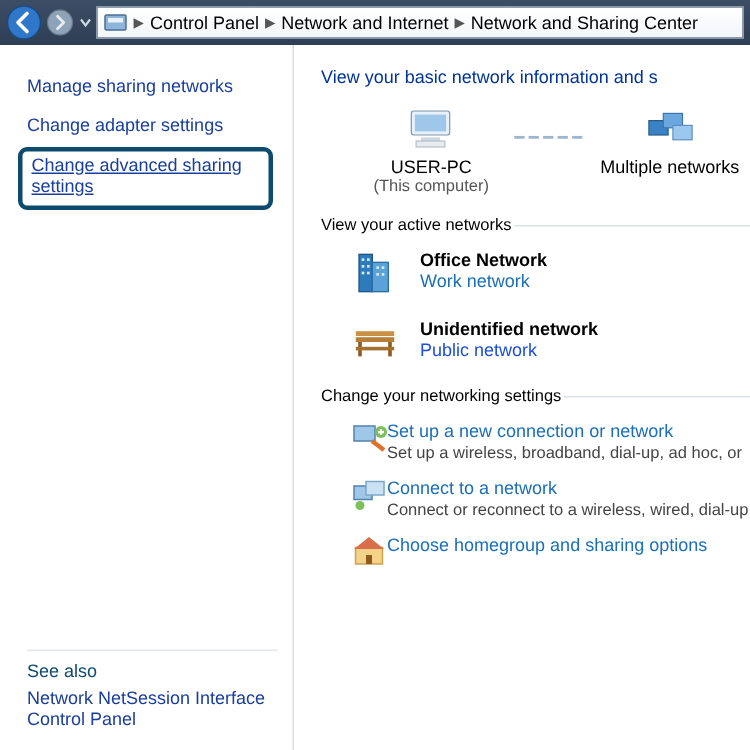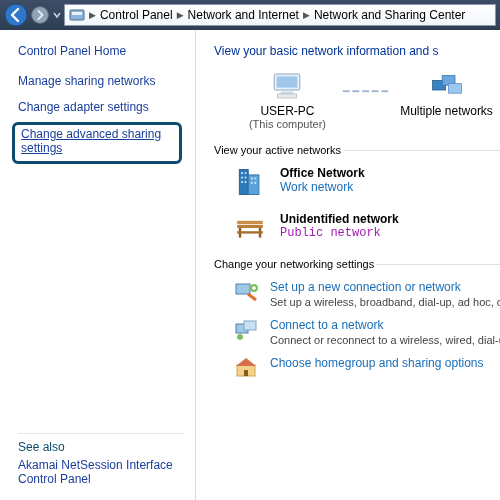--- a/index.html
+++ b/index.html
@@ -55,24 +55,24 @@
   .main { flex:1; padding:14px 0 0 18px; overflow:hidden;}
   .main h1 { font-size:12px; color:#003399; font-weight:normal; margin-bottom:12px; white-space:nowrap;}
   .diagram { display:flex; align-items:center; gap:0; margin:6px 0 0 20px;}
   .diagram .node { display:flex; flex-direction:column; align-items:center; width:110px;}
   .diagram .node .lbl { font-size:12px; color:#000; margin-top:2px; text-align:center;}
   .diagram .node .sub { font-size:11px; color:#555; }
   .diagram .link { color:#9db5cf; letter-spacing:3px; margin:0 2px 18px 2px;}
   .netrow { display:flex; align-items:flex-start; gap:14px; margin:8px 0 14px 20px;}
   .netrow .txt .title { font-size:12px; font-weight:bold;}
   .netrow .txt .type { font-size:12px; color:#1a6fb8; cursor:pointer;}
-  .netrow .txt .type.plain { color:#a21caf; cursor:default;font-family:Liberation Mono, monospace;}
+  .netrow .txt .type.plain { color:#1d4ed8; cursor:default;}
   .ruled { display:flex; align-items:center; gap:2px; margin:14px 0 10px 0; white-space:nowrap;}
   .ruled .line { height:1px; background:#dce2ea; flex:1; }
-  .opt { display:flex; gap:12px; margin:6px 0 10px 20px; align-items:flex-start;}
+  .opt { display:flex; margin:6px 0 10px 20px; align-items:flex-start;}
   .opt .txt .lnk { font-size:12px; color:#1a6fb8; cursor:pointer;}
   .opt .txt .desc { font-size:11px; color:#444; margin-top:2px; white-space:nowrap;}
   .icon32 { width:32px; height:32px; flex-shrink:0; display:flex; align-items:center; justify-content:center;}
 </style>
 </head>
 <body>
 
 <div class="addr">
   <div class="nav-btn">
     <svg width="24" height="24" viewBox="0 0 24 24">
@@ -107,31 +107,30 @@
     <span class="seg">
         <span class="tri">▶</span>
         <span>Network and Sharing Center</span>
       </span>
   </div>
 </div>
 
 <div class="page">
 
   <div class="side">
-    <div class="home">Control Panel Home</div>
     <a>Manage sharing networks</a>
     <a>Change adapter settings</a>
     <div class="highlight-box">
       <span>Change advanced sharing settings</span>
     </div>
 
     <div class="seealso-block">
       <div class="sep"></div>
       <div class="seealso">See also</div>
-      <div class="akamai">Akamai NetSession Interface Control Panel</div>
+      <div class="akamai">Network NetSession Interface Control Panel</div>
     </div>
   </div>
 
   <div class="main">
     <h1>View your basic network information and s</h1>
 
     <div class="diagram">
       <div class="node">
         <span class="icon32">
           <svg width="40" height="34" viewBox="0 0 40 34">

